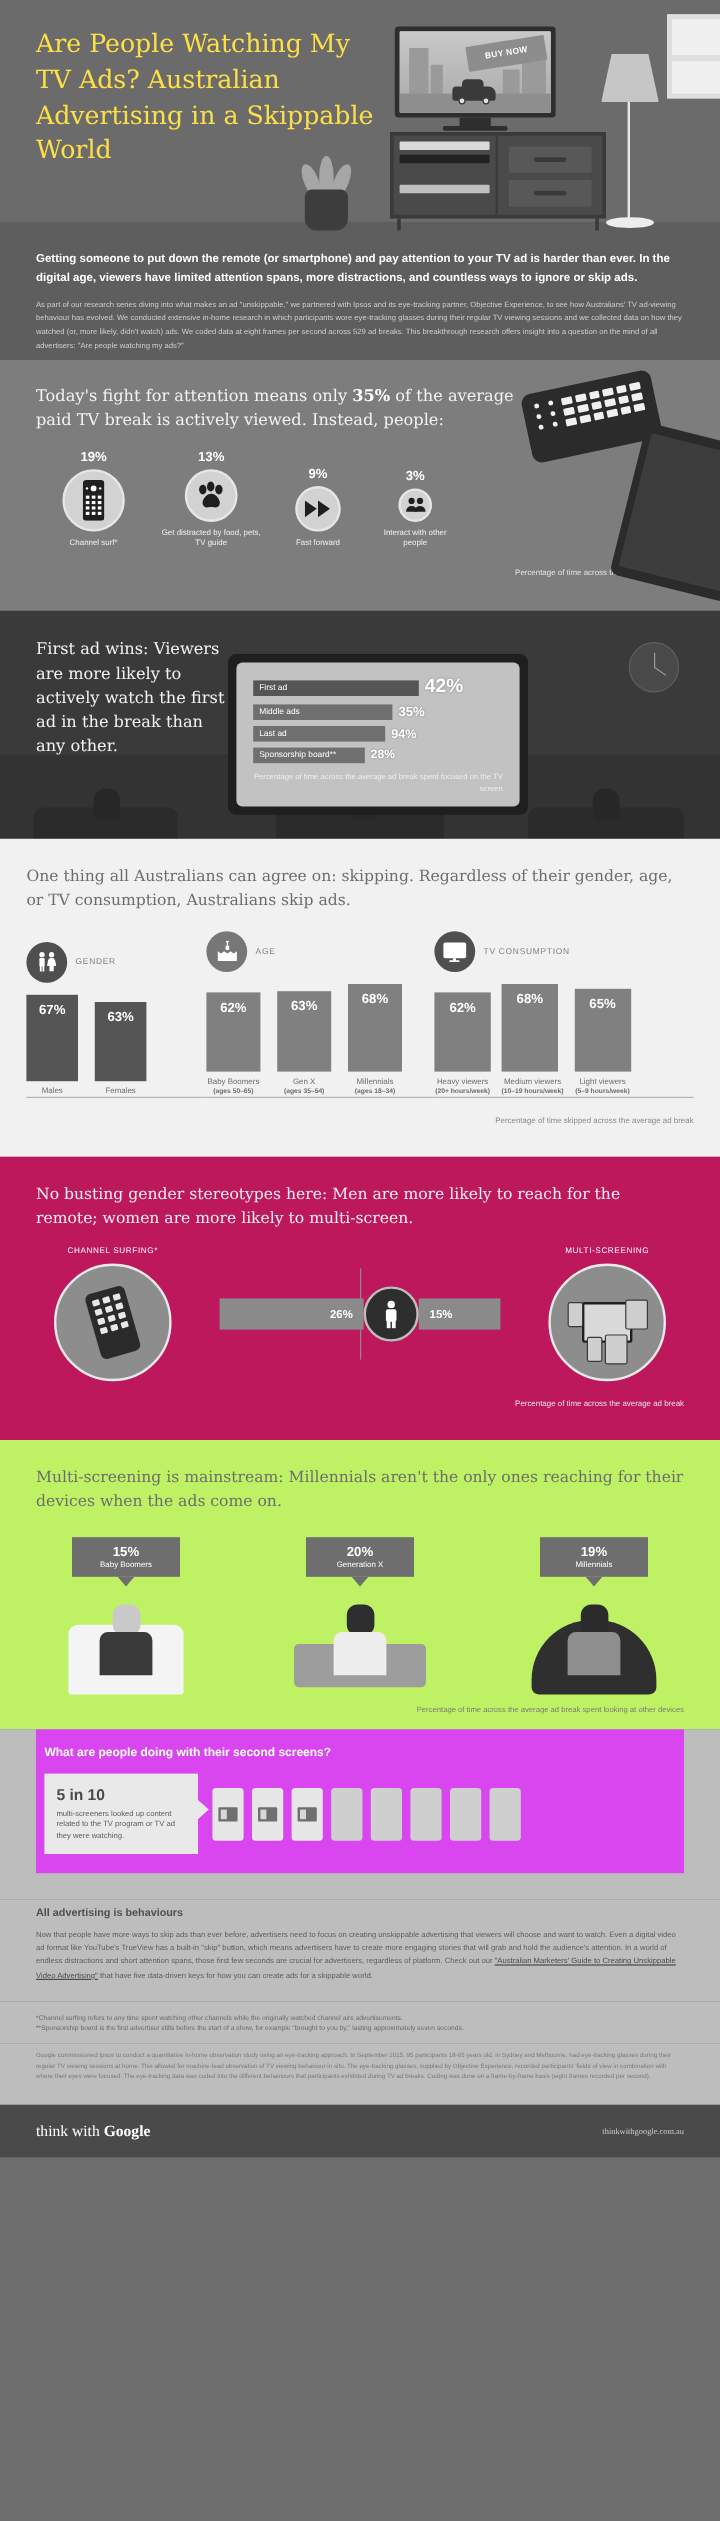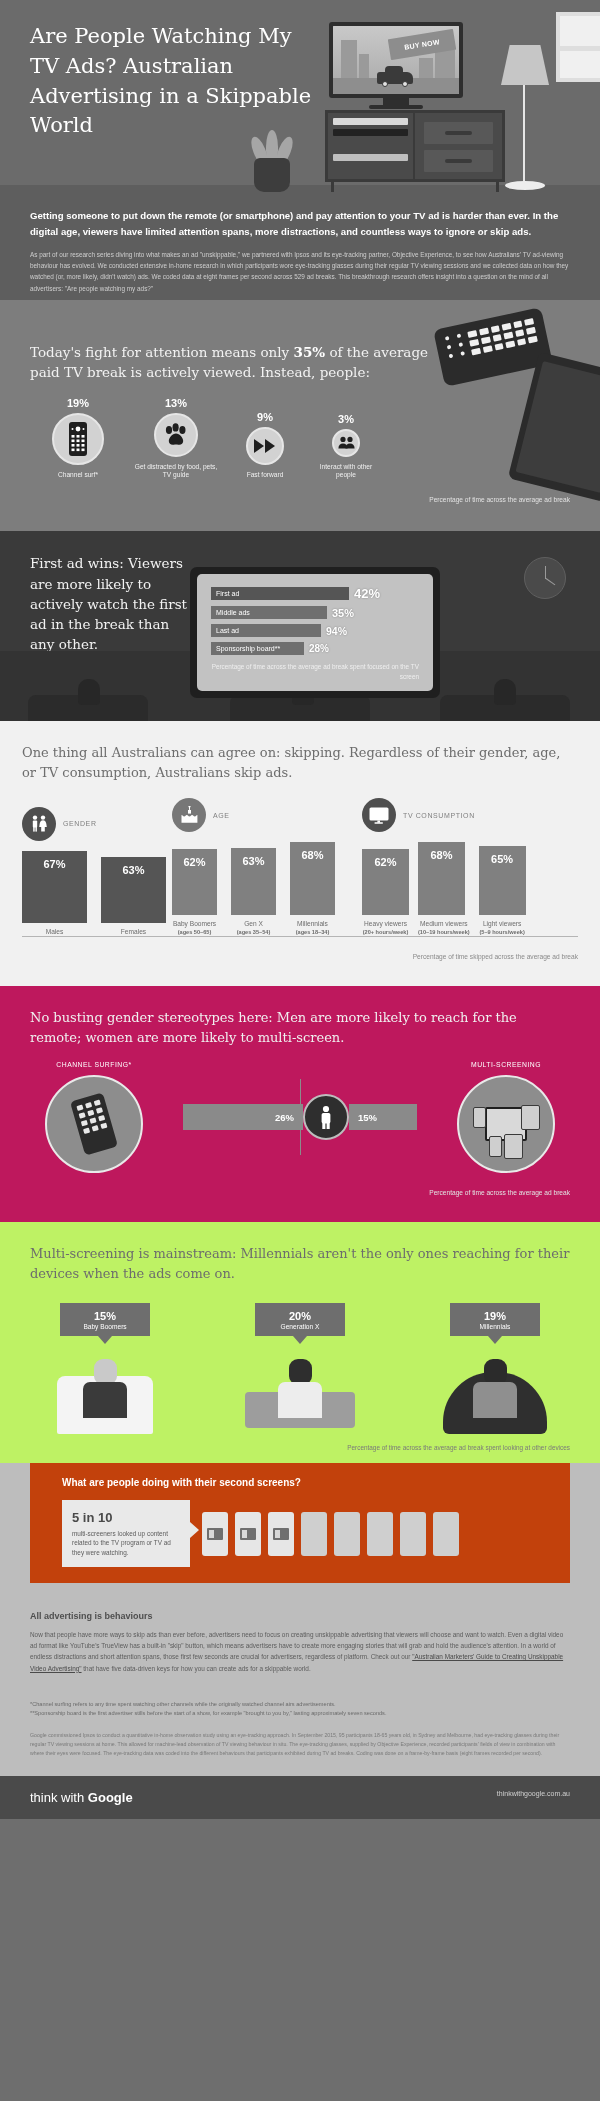--- a/index.html
+++ b/index.html
@@ -11,21 +11,21 @@
   }
   .page { width: 600px; position: relative; overflow: hidden; }
   .sec { position: relative; overflow: hidden; }
 
   
   .hero { background:#6b6b6b; height:300px; position:relative; }
   .hero-floor { position:absolute; left:0; right:0; top:185px; bottom:0; background:#5e5e5e; }
   .hero h1 {
     position:absolute; left:30px; top:22px; width:290px;
     font-family:"DejaVu Serif", serif; font-weight:400;
-    font-size:21px; line-height:1.42; color:#ffffff;
+    font-size:21px; line-height:1.42; color:#fde047;
   }
   .hero-lead {
     position:absolute; left:30px; top:208px; width:545px;
     font-size:9.6px; line-height:1.65; color:#ffffff; font-weight:700;
   }
   .hero-body {
     position:absolute; left:30px; top:249px; width:545px;
     font-size:6.4px; line-height:1.75; color:#cfcfcf;
   }
   
@@ -68,21 +68,21 @@
   .leaf.r { left:29px; transform:rotate(22deg); height:28px; }
   .lamp { position:absolute; left:497px; top:45px; width:56px; height:150px; }
   .shade { position:absolute; left:4px; top:0; width:48px; height:40px; background:#c6c6c6; clip-path:polygon(18% 0,82% 0,100% 100%,0 100%); }
   .pole { position:absolute; left:26px; top:40px; width:2px; height:98px; background:#e6e6e6; }
   .lampbase { position:absolute; left:8px; top:136px; width:40px; height:9px; background:#ededed; border-radius:50%; }
   .window { position:absolute; left:556px; top:12px; width:60px; height:70px; background:#f0f0f0; border:4px solid #dedede; }
   .window .mull { position:absolute; left:0; right:0; top:30px; height:5px; background:#dedede; }
 
   
   .s2 { background:#7d7d7d; padding:20px 30px 28px; position:relative; }
-  .s2 h2 { font-family:"DejaVu Serif", serif; font-weight:400; font-size:13.5px; line-height:1.5; color:#f2f2f2; width:400px;margin-top:22px; }
+  .s2 h2 { font-family:"DejaVu Serif", serif; font-weight:400; font-size:13.5px; line-height:1.5; color:#f2f2f2; width:400px; }
   .s2 h2 b { font-weight:700; color:#ffffff; }
   .remote-deco { position:absolute; right:52px; top:18px; width:110px; height:58px; background:#2b2b2b; border-radius:8px; transform:rotate(-12deg); }
   .remote-deco .keys { position:absolute; inset:9px 10px; display:grid; grid-template-columns:repeat(8,1fr); grid-auto-rows:6px; gap:3px; }
   .remote-deco .keys i { background:#f0f0f0; border-radius:1px; }
   .remote-deco .keys i.dot { background:#f0f0f0; border-radius:50%; width:4px; height:4px; }
   .tablet-deco { position:absolute; right:-22px; top:62px; width:100px; height:130px; background:#2b2b2b; border-radius:7px; transform:rotate(14deg); padding:8px 6px; }
   .tablet-deco .scr { width:100%; height:100%; background:#3d3d3d; border-radius:2px; }
   .icon-row { display:flex; align-items:flex-end; gap:6px; margin-top:14px; position:relative; z-index:2; }
   .ic { text-align:center; }
   .ic .pct { font-size:11px; font-weight:700; color:#ffffff; margin-bottom:4px; }
@@ -99,21 +99,21 @@
 
   
   .s3 { background:#3a3a3a; padding:22px 30px 30px; position:relative; min-height:190px; }
   .s3 h2 { font-family:"DejaVu Serif", serif; font-weight:400; font-size:13.5px; line-height:1.5; color:#f2f2f2; width:165px; }
   .s3-tv { position:absolute; left:190px; top:36px; width:250px; background:#1f1f1f; border-radius:7px; padding:7px; }
   .s3-scr { background:#c2c2c2; border-radius:5px; padding:12px 14px 10px; }
   .bar-row { display:flex; align-items:center; margin-bottom:5px; }
   .bar { height:13px; background:#6f6f6f; color:#ffffff; font-size:7px; font-weight:400; display:flex; align-items:center; padding-left:5px; }
   .bar.dk { background:#555555; }
   .bar-val { font-weight:700; color:#ffffff; margin-left:5px; text-shadow:0 0 2px rgba(0,0,0,.35); }
-  .v0 { font-size:13px;text-align:right; } .v1 { font-size:11px; } .v2 { font-size:10.5px; } .v3 { font-size:10px; }
+  .v0 { font-size:16px;text-align:right; } .v1 { font-size:11px; } .v2 { font-size:10.5px; } .v3 { font-size:10px; }
   .s3-cap { text-align:right; font-size:6.4px; color:#efefef; line-height:1.45; margin-top:7px; }
   .s3-clock { position:absolute; right:34px; top:26px; width:42px; height:42px; border-radius:50%; background:#4a4a4a; border:1px solid #5f5f5f; }
   .s3-clock:before { content:""; position:absolute; left:50%; top:8px; width:1px; height:13px; background:#9a9a9a; }
   .s3-clock:after { content:""; position:absolute; left:21px; top:20px; width:11px; height:1px; background:#9a9a9a; transform:rotate(35deg); transform-origin:left center; }
   .s3-room { position:absolute; left:0; right:0; bottom:0; height:70px; background:#333333; }
   .s3-sofa { position:absolute; bottom:0; height:26px; background:#2b2b2b; border-radius:8px 8px 0 0; }
   .s3-head { position:absolute; bottom:16px; width:22px; height:26px; background:#272727; border-radius:10px 10px 4px 4px; }
 
   
   .s4 { background:#f1f1f1; padding:22px 22px 26px; }
@@ -125,21 +125,21 @@
   .grp.tv { width:216px; }
   .grp-head { display:flex; align-items:center; gap:7px; margin-bottom:10px; }
   .grp-ic { width:34px; height:34px; border-radius:50%; display:flex; align-items:center; justify-content:center; }
   .grp.gender .grp-ic { background:#4f4f4f; }
   .grp.age .grp-ic { background:#777777; }
   .grp.tv .grp-ic { background:#4f4f4f; }
   .grp-title { font-size:7px; letter-spacing:.6px; color:#808080; font-weight:400; }
   .bars { display:flex; align-items:flex-end; gap:14px; border-bottom:1.5px solid #b5b5b5; padding-bottom:0; }
   .grp.tv .bars { gap:9px; }
   .bcol { text-align:center; }
-  .vbar { width:65px; background:#555555; color:#fff; font-size:11px; font-weight:700; display:flex; align-items:flex-start; justify-content:center; padding-top:7px; }
+  .vbar { width:43px; background:#555555; color:#fff; font-size:11px; font-weight:700; display:flex; align-items:flex-start; justify-content:center; padding-top:7px; }
   .grp.age .vbar, .grp.tv .vbar { background:#808080; width:45px; }
   .grp.tv .vbar { width:47px; }
   .blab { font-size:6.6px; color:#6d6d6d; margin-top:5px; line-height:1.3; }
   .blab small { display:block; font-size:5.6px; font-weight:700; color:#6d6d6d; }
   .caption-r.dark { color:#8a8a8a; }
 
   
   .s5 { background:#be185d; padding:22px 30px 26px; position:relative; }
   .s5 h2 { font-family:"DejaVu Serif", serif; font-weight:400; font-size:13px; line-height:1.5; color:#f0f0f0; }
   .s5-wrap { display:flex; align-items:center; justify-content:space-between; margin-top:14px; }
@@ -174,21 +174,21 @@
   .ch-a { width:96px; height:58px; background:#f4f4f4; border-radius:8px 8px 2px 2px; }
   .ch-b { width:110px; height:36px; background:#9d9d9d; border-radius:4px; bottom:6px; }
   .ch-c { width:104px; height:62px; background:#2f2f2f; border-radius:50px 50px 6px 6px; }
   .person { position:absolute; bottom:16px; left:50%; transform:translateX(-50%); z-index:2; }
   .head { width:23px; height:26px; border-radius:9px; margin:0 auto; }
   .torso { width:44px; height:36px; border-radius:7px 7px 0 0; margin:-3px auto 0; }
   .cap6 { text-align:right; font-size:6.4px; color:#7a7a7a; padding:10px 0 12px; position:relative; }
 
   
   .s7 { background:#bdbdbd; padding:0 30px 22px; }
-  .panel { background:#c2410c; padding:14px 32px 16px; }
+  .panel { background:#d946ef; padding:14px 7px 16px; }
   .panel h3 { font-size:10px; font-weight:700; color:#ffffff; margin-bottom:12px; }
   .panel-body { display:flex; align-items:center; gap:12px; }
   .callout { background:#e9e9e9; padding:10px 10px; width:128px; position:relative; }
   .callout .big { font-size:13px; font-weight:700; color:#4a4a4a; margin-bottom:4px; }
   .callout .sm { font-size:6.4px; line-height:1.45; color:#5c5c5c; }
   .callout:after { content:""; position:absolute; right:-9px; top:22px; border-width:8px 0 8px 9px; border-style:solid; border-color:transparent transparent transparent #e9e9e9; }
   .phones { display:flex; gap:7px; }
   .phone { width:26px; height:44px; background:#cfcfcf; border-radius:3px; display:flex; align-items:center; justify-content:center; }
   .phone.on { background:#e6e6e6; }
   .phone .mini { width:16px; height:12px; background:#6f6f6f; border-radius:1px; position:relative; }
@@ -198,21 +198,21 @@
   .s8 { background:#bdbdbd; padding:6px 30px 16px; }
   .s8 h4 { font-size:9px; font-weight:700; color:#4f4f4f; margin-bottom:8px; }
   .s8 p { font-size:6.4px; line-height:1.75; color:#5c5c5c; }
   .s8 p a { color:#4a4a4a; text-decoration:underline; }
   .foot-notes { background:#bdbdbd; padding:10px 30px 6px; }
   .foot-notes p { font-size:5.6px; line-height:1.7; color:#6a6a6a; }
   .method { background:#bdbdbd; padding:6px 30px 18px; }
   .method p { font-size:5.2px; line-height:1.75; color:#7a7a7a; }
 
   
-  .brand { background:#4a4a4a; padding:14px 30px; display:flex; justify-content:space-between; }
+  .brand { background:#4a4a4a; padding:14px 30px; display:flex; align-items:center; justify-content:space-between;font-family:Liberation Serif, serif; }
   .brand .logo { font-size:13px; color:#ffffff; }
   .brand .logo b { font-weight:700; }
   .brand .url { font-size:7px; color:#cfcfcf; }
 </style>
 </head>
 <body>
 
 <div class="page">
 
   <section class="sec hero">

